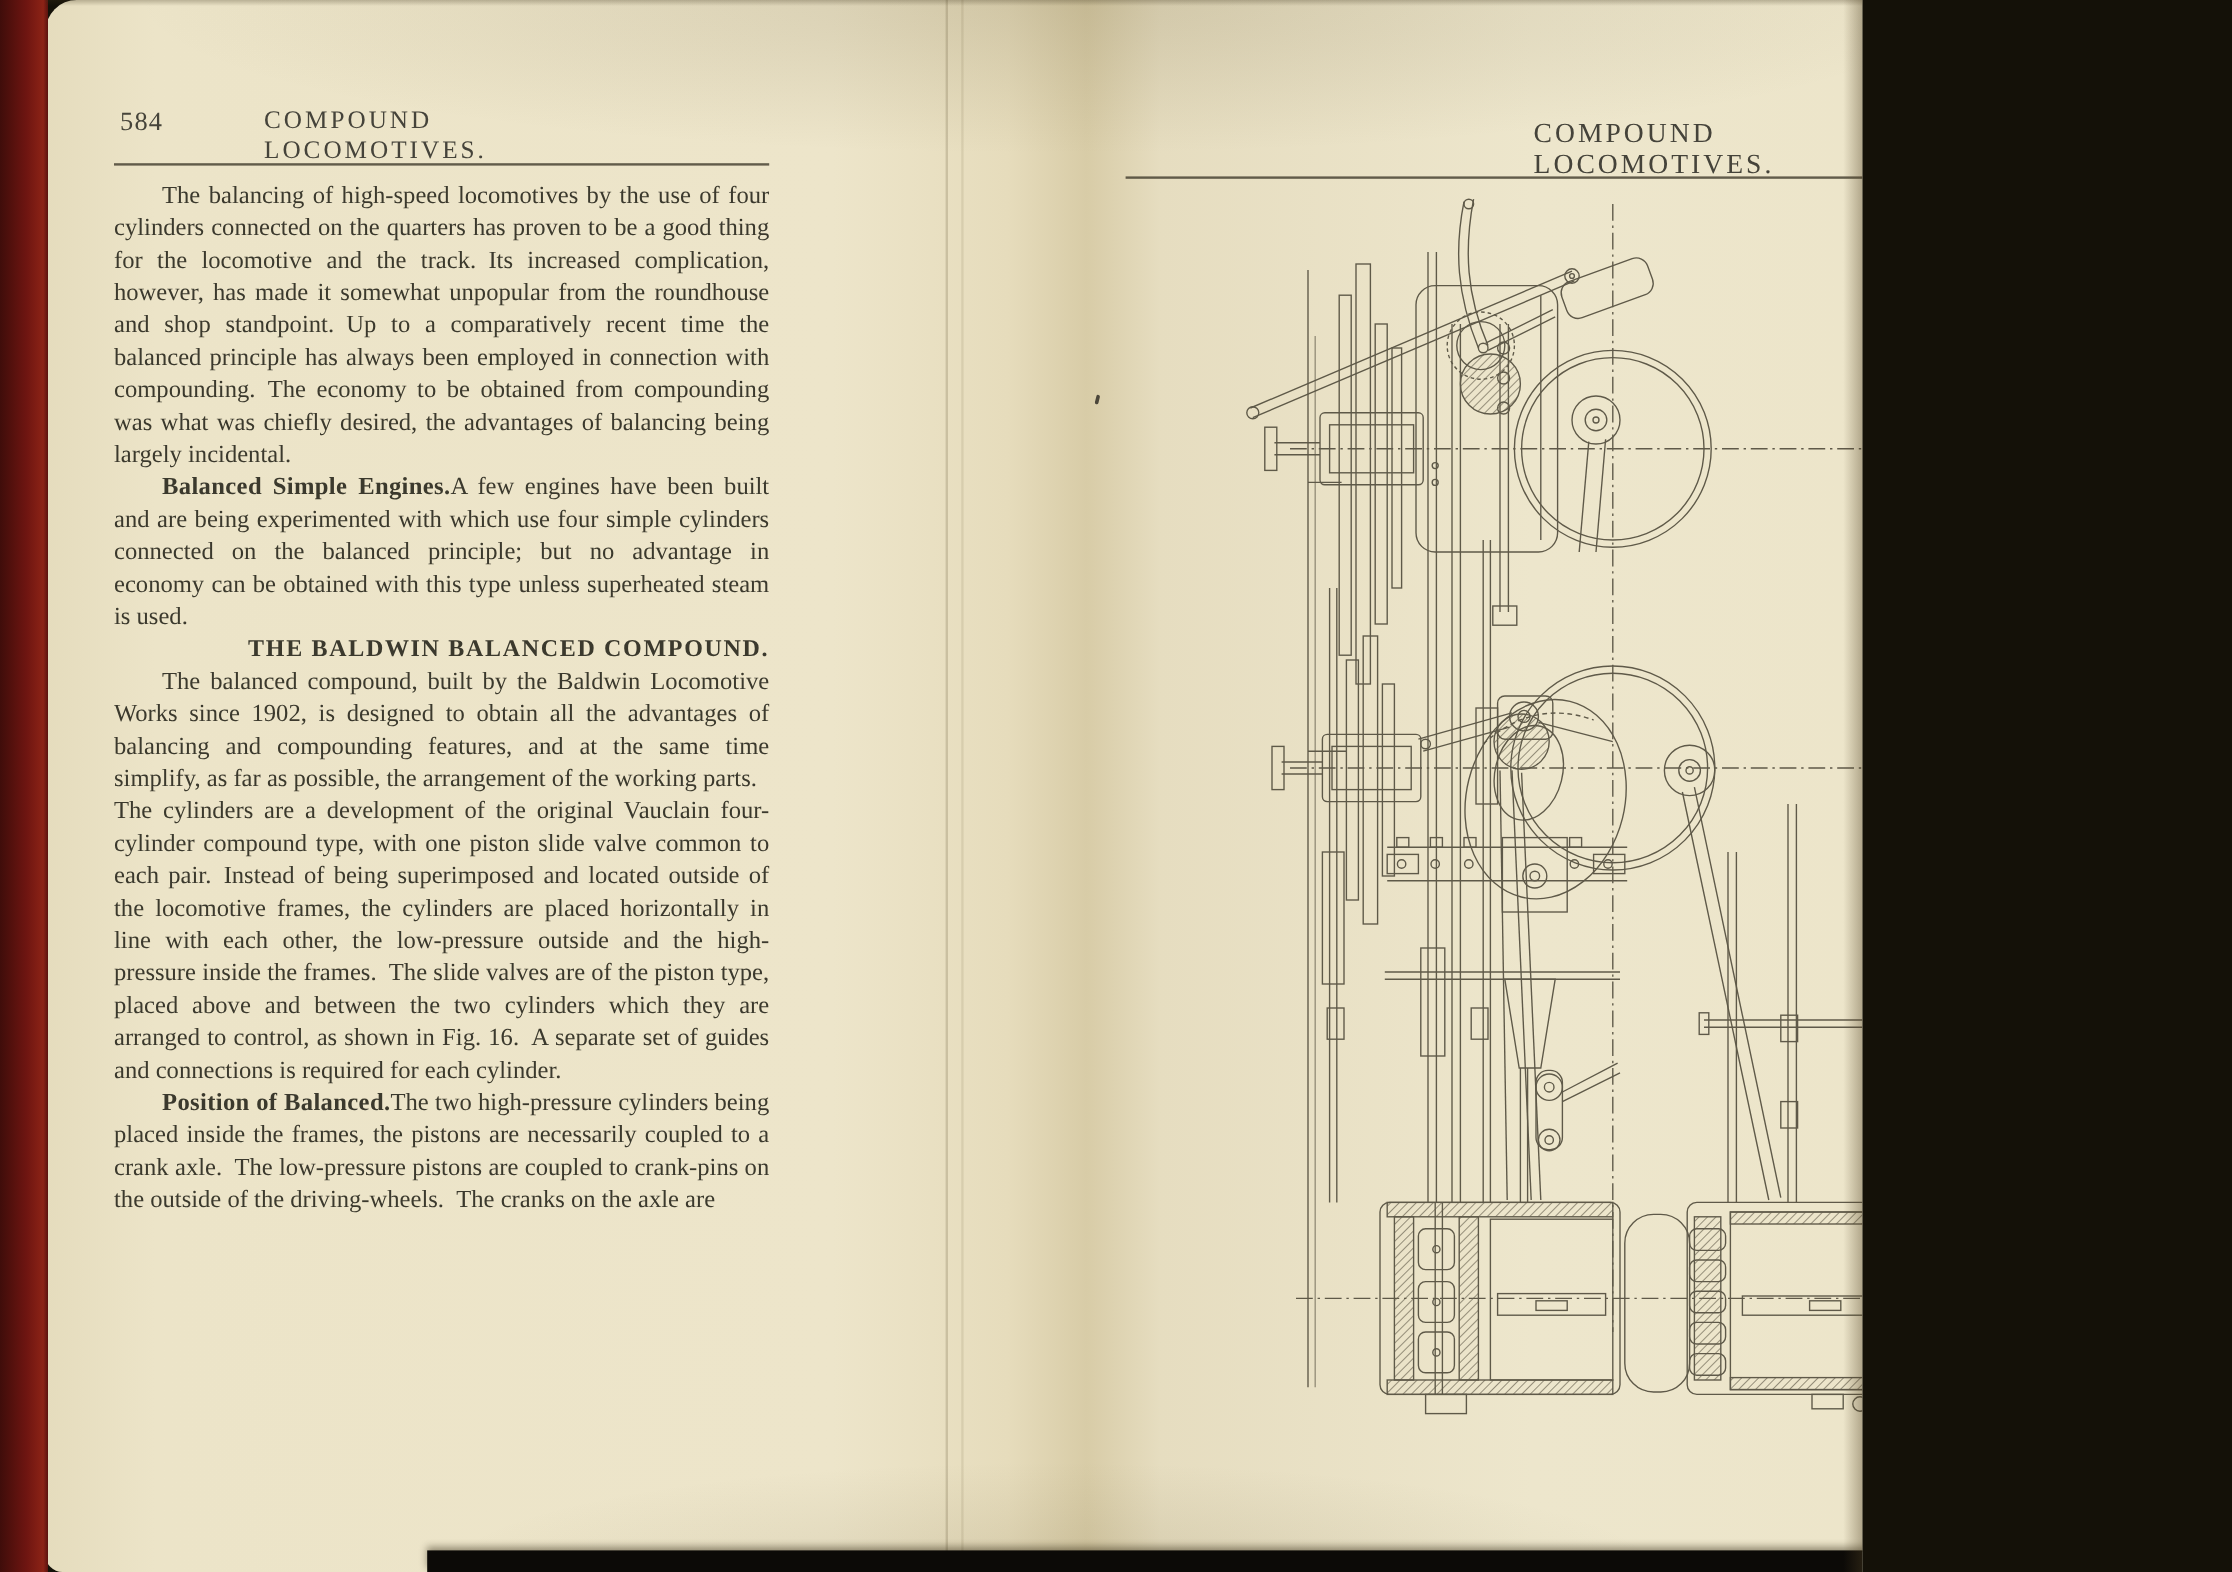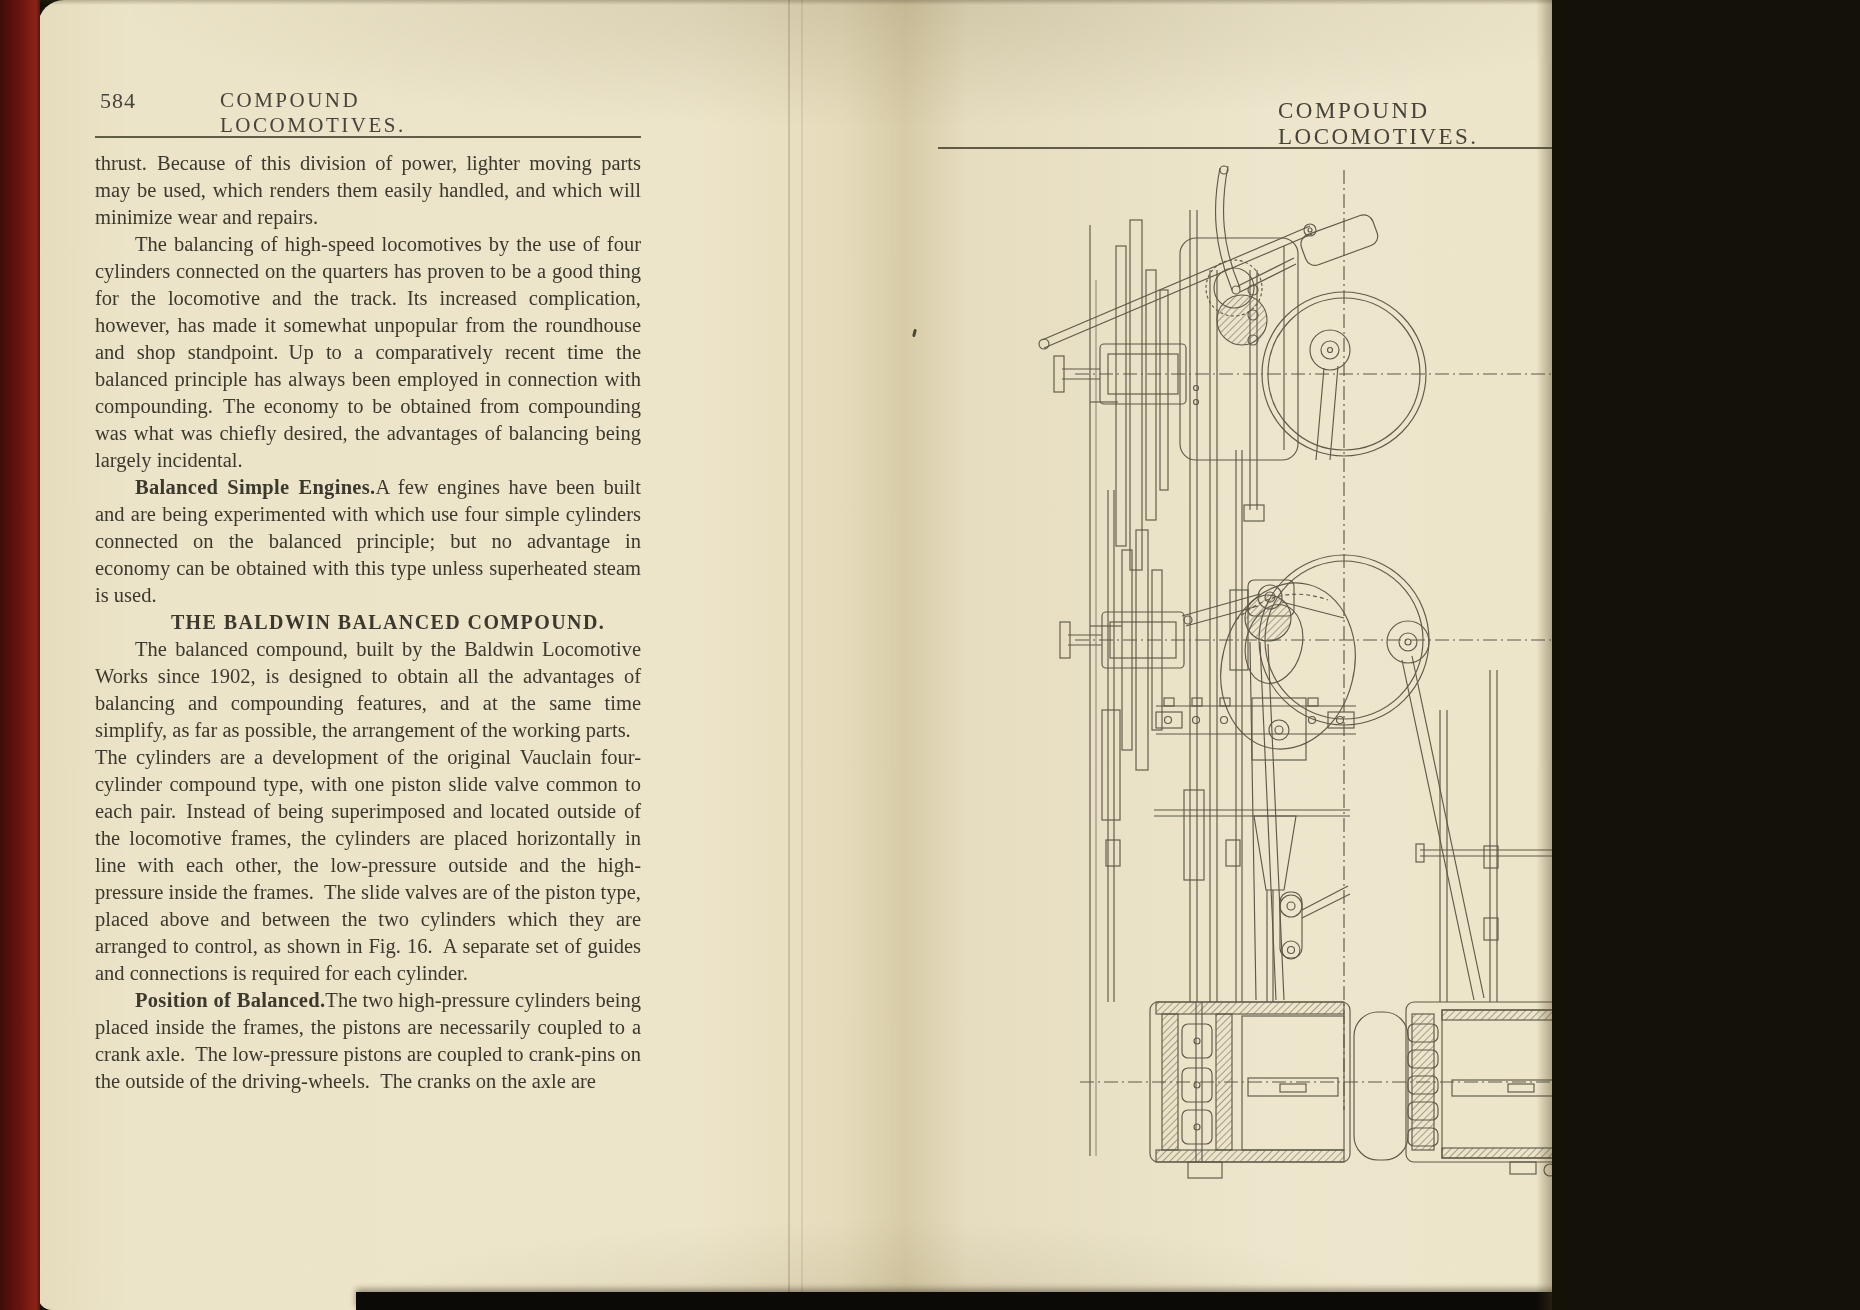--- a/index.html
+++ b/index.html
@@ -33,21 +33,21 @@
   #pageno-right{left:1694px;top:102px;}
   .rule{position:absolute;height:2px;background:rgba(62,57,42,.8);}
   #rule-left{left:95px;top:136px;width:546px;}
   #rule-right{left:938px;top:147px;width:794px;}
   
   #text-col{position:absolute;left:95px;top:150px;width:546px;
     font-size:20.5px;line-height:27px;text-align:justify;color:#3b392d;}
   #text-col p{margin:0;text-indent:40px;}
   #text-col p.noindent{text-indent:0;}
   .lead{font-weight:bold;margin-right:0;letter-spacing:.3px;}
-  #section-heading{margin:26px 0 20px;font-weight:bold;text-align:center;
+  #section-heading{margin:26px 0 20px;font-weight:bold;text-align:right;
     text-indent:0;font-size:20px;letter-spacing:1.4px;}
   
   .rot{position:absolute;transform:rotate(-90deg);transform-origin:center;
     text-align:center;white-space:nowrap;color:#45433a;}
   #fig-label{left:1592px;top:648px;width:120px;font-size:22px;line-height:26px;}
   #fig-caption{left:1280px;top:658px;width:840px;font-size:19px;line-height:30px;
     font-variant:small-caps;letter-spacing:1px;}
   #fig-caption-sub{left:1572px;top:622px;width:370px;font-size:19px;line-height:28px;}
   .speck{position:absolute;width:3px;height:8px;background:#4b463a;border-radius:2px;
     transform:rotate(14deg);}
@@ -59,21 +59,20 @@
 <div id="scan">
   <div id="paper"></div>
   <div id="crease1" class="crease"></div>
   <div id="crease2" class="crease"></div>
 
   <div id="pageno-left" class="pageno">584</div>
   <div id="runhead-left" class="runhead">COMPOUND LOCOMOTIVES.</div>
   <div id="rule-left" class="rule"></div>
 
   <div id="text-col">
-    <p class="noindent"><span>thrust. Because of this division of power, lighter moving parts may be used, which renders them easily handled, and which will minimize wear and repairs.</span></p>
     <p><span>The balancing of high-speed locomotives by the use of four cylinders connected on the quarters has proven to be a good thing for the locomotive and the track. Its increased complication, however, has made it somewhat unpopular from the roundhouse and shop standpoint. Up to a comparatively recent time the balanced principle has always been employed in connection with compounding. The economy to be obtained from compounding was what was chiefly desired, the advantages of balancing being largely incidental.</span></p>
     <p><span class="lead">Balanced Simple Engines.</span><span>A few engines have been built and are being experimented with which use four simple cylinders connected on the balanced principle; but no advantage in economy can be obtained with this type unless superheated steam is used.</span></p>
     <p id="section-heading">THE BALDWIN BALANCED COMPOUND.</p>
     <p><span>The balanced compound, built by the Baldwin Locomotive Works since 1902, is designed to obtain all the advantages of balancing and compounding features, and at the same time simplify, as far as possible, the arrangement of the working parts. The cylinders are a development of the original Vauclain four-cylinder compound type, with one piston slide valve common to each pair. Instead of being superimposed and located outside of the locomotive frames, the cylinders are placed horizontally in line with each other, the low-pressure outside and the high-pressure inside the frames. The slide valves are of the piston type, placed above and between the two cylinders which they are arranged to control, as shown in Fig. 16. A separate set of guides and connections is required for each cylinder.</span></p>
     <p><span class="lead">Position of Balanced.</span><span>The two high-pressure cylinders being placed inside the frames, the pistons are necessarily coupled to a crank axle. The low-pressure pistons are coupled to crank-pins on the outside of the driving-wheels. The cranks on the axle are</span></p>
   </div>
 
   <div id="runhead-right" class="runhead">COMPOUND LOCOMOTIVES.</div>
   <div id="pageno-right" class="pageno">269</div>
   <div id="rule-right" class="rule"></div>

